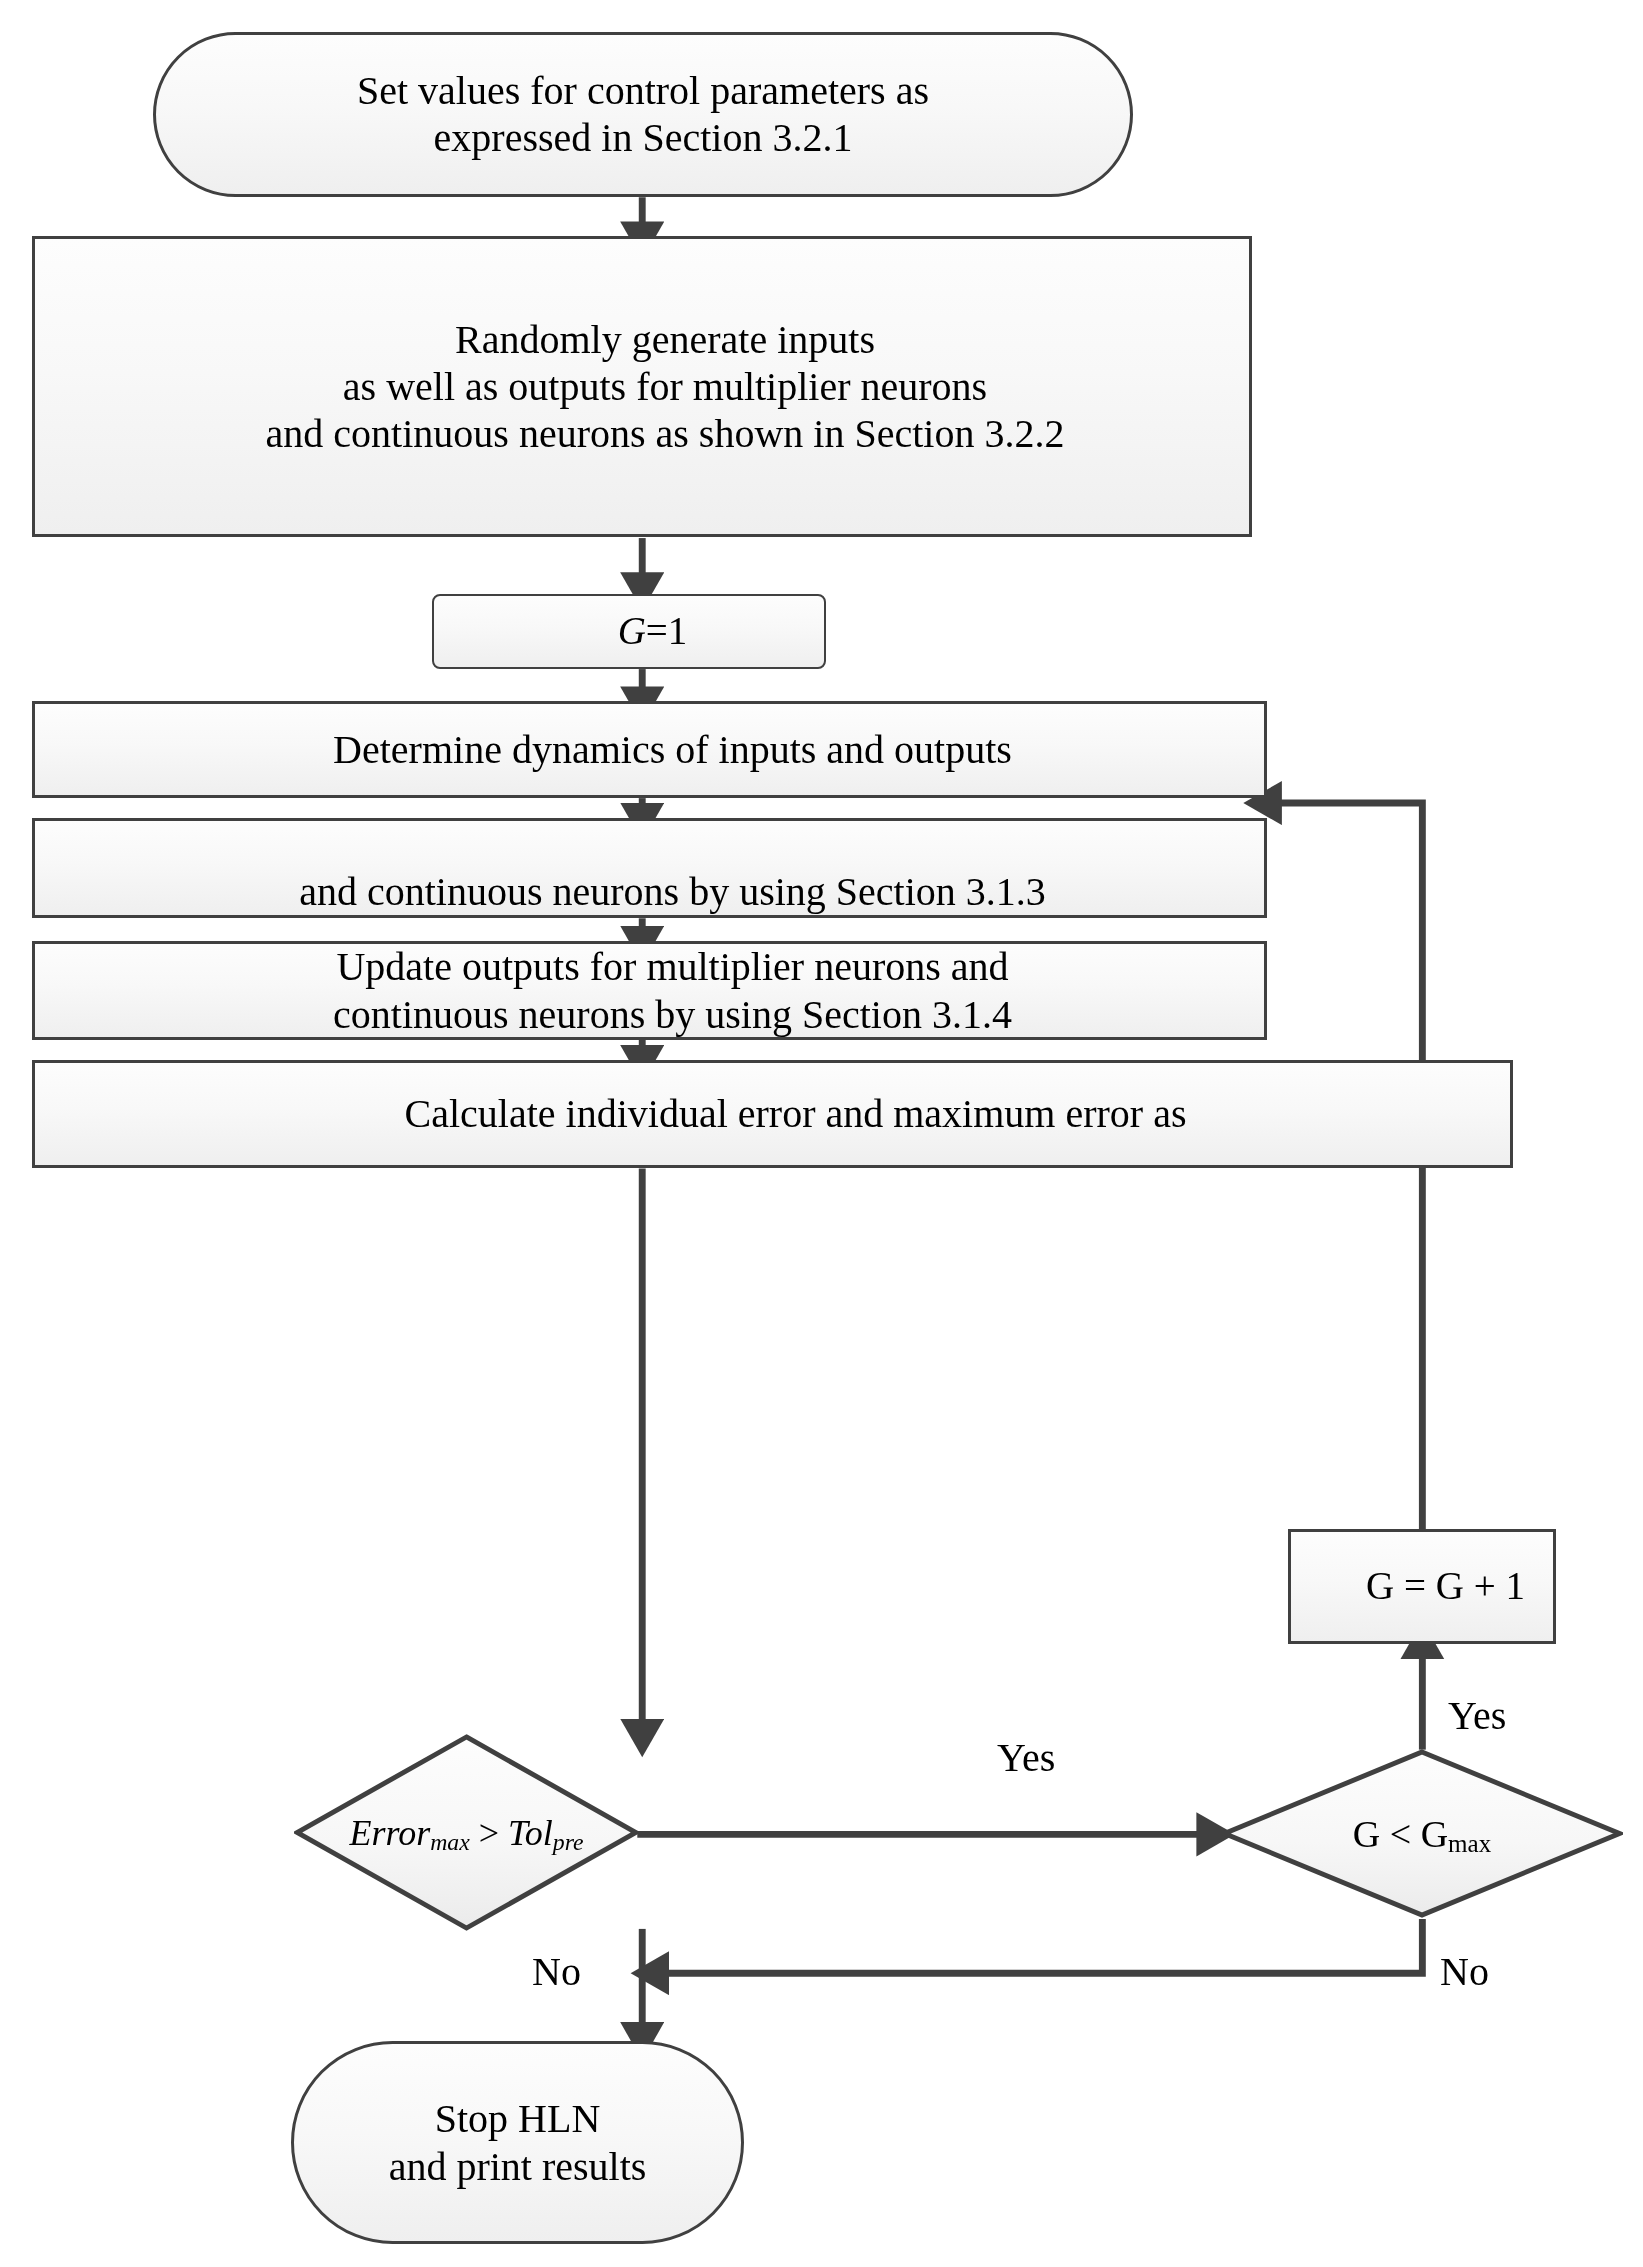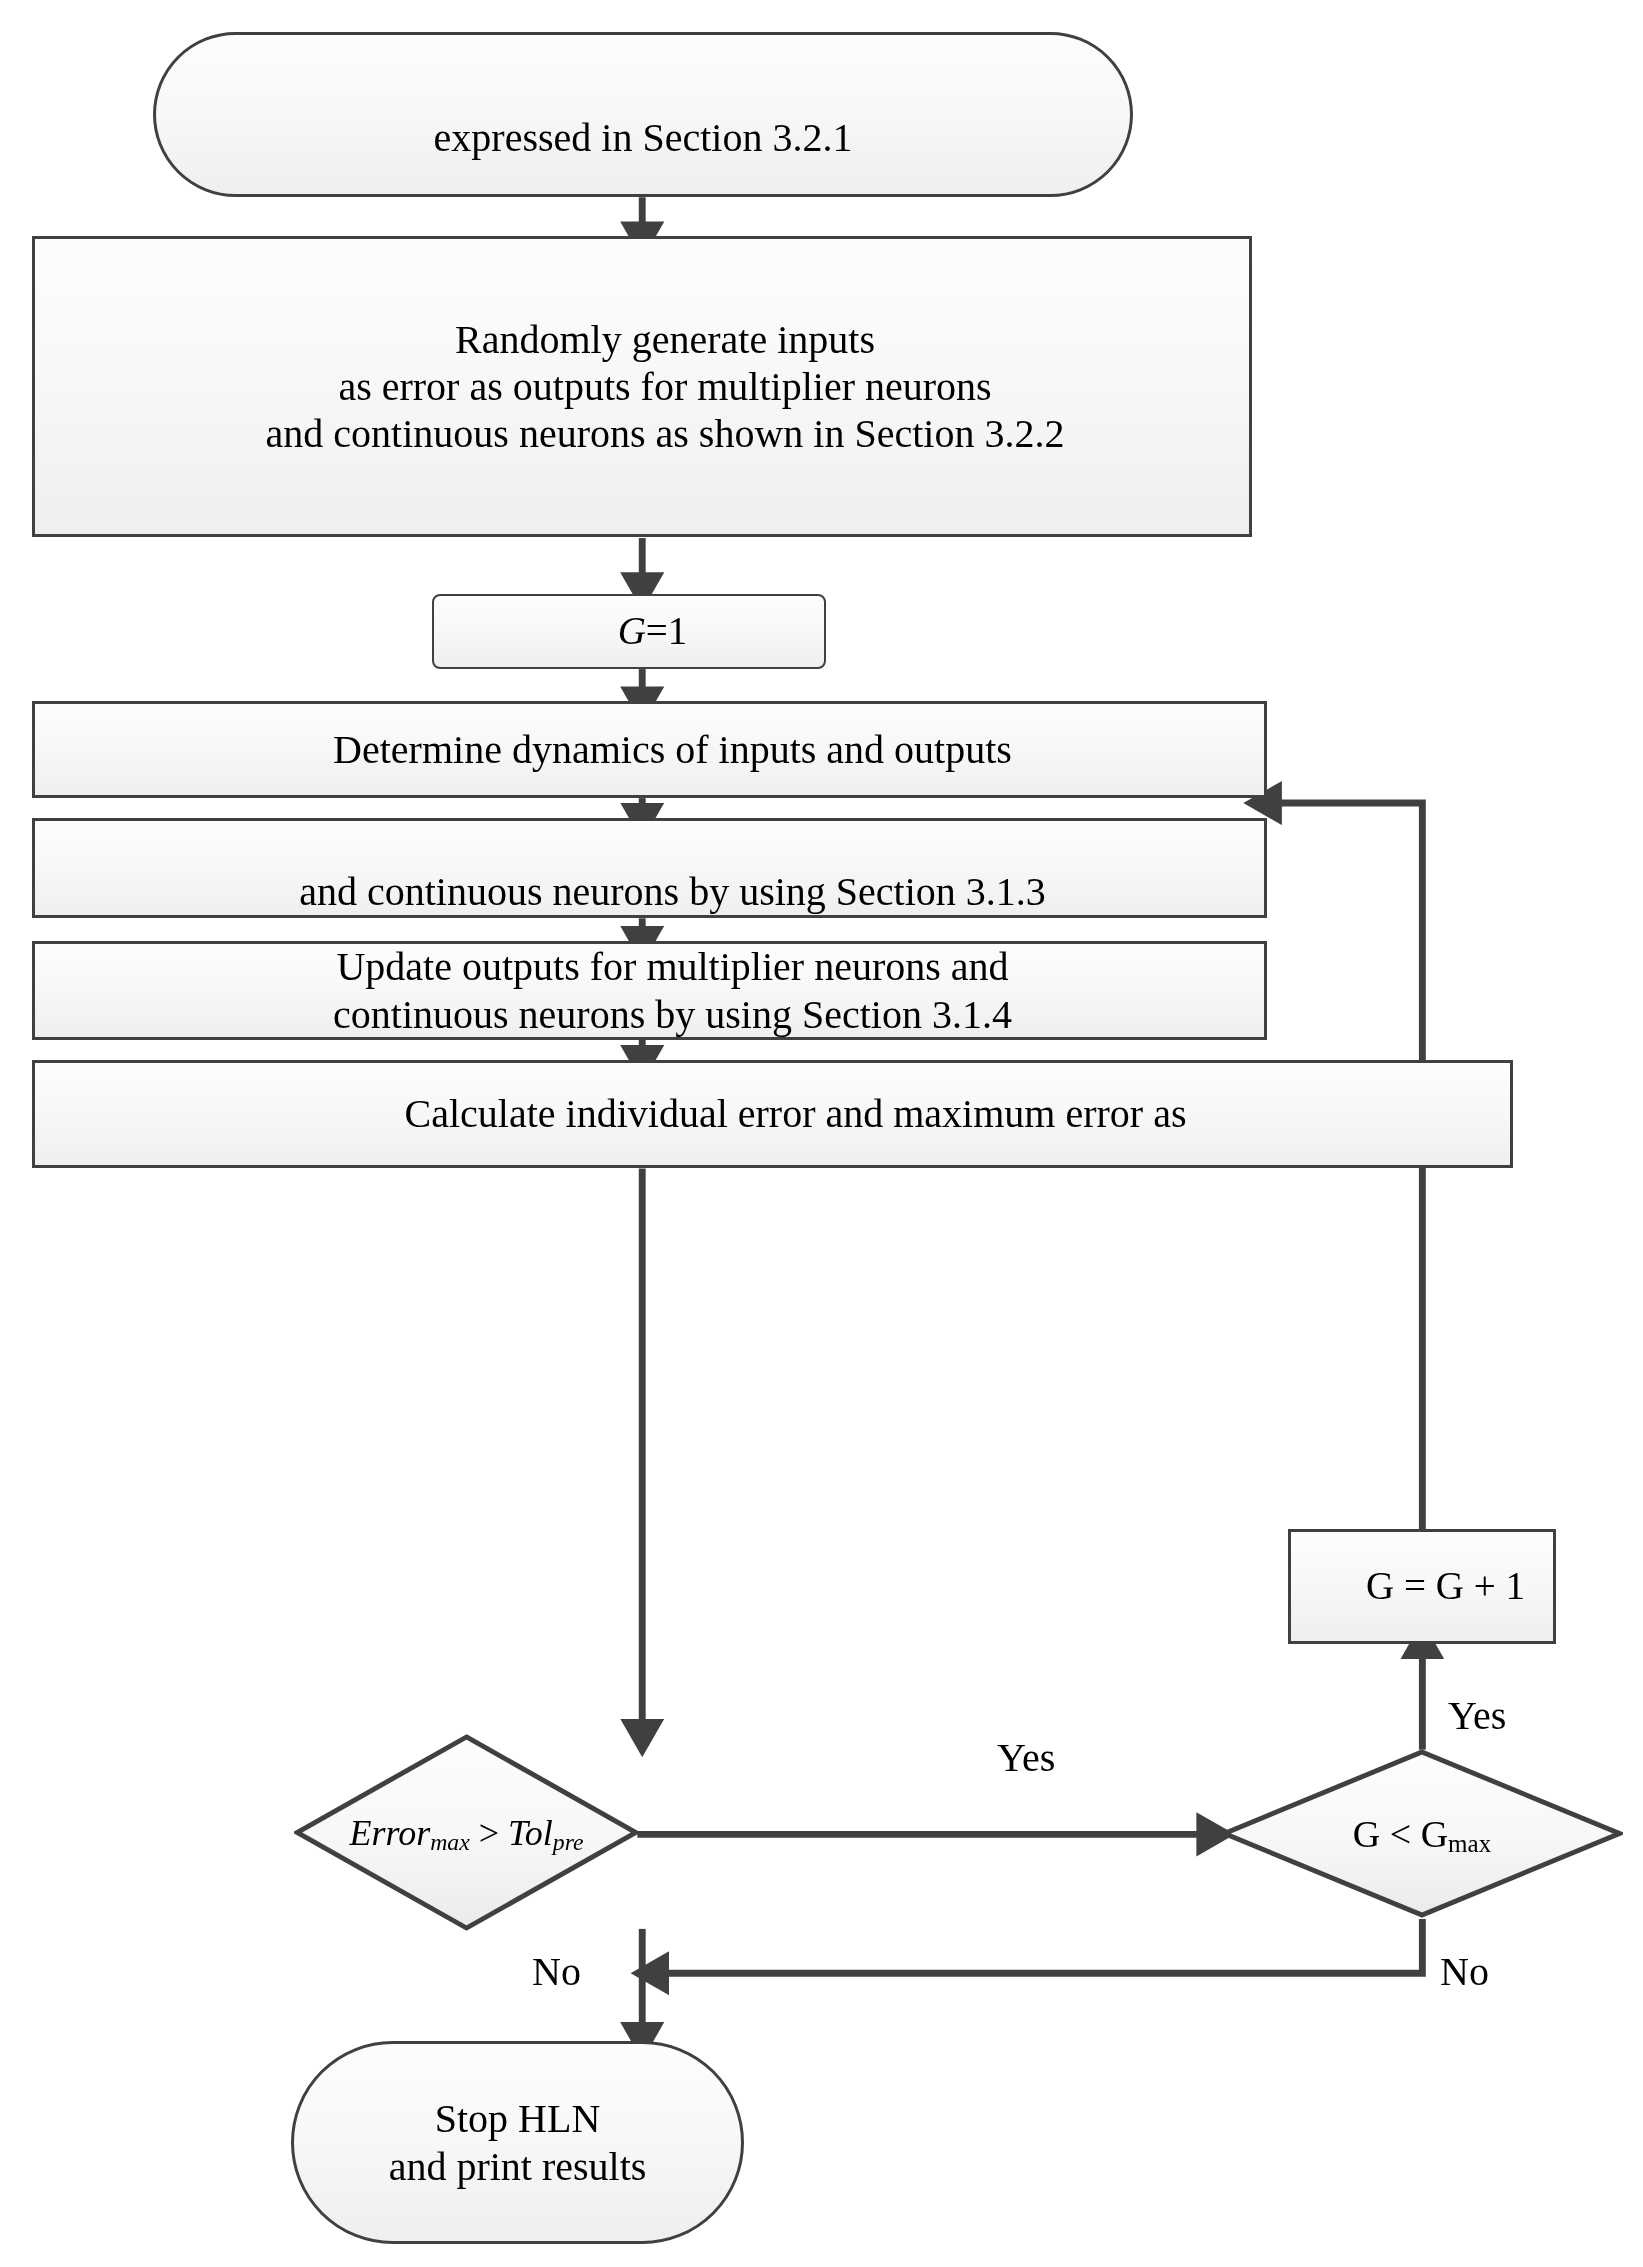--- a/index.html
+++ b/index.html
@@ -90,29 +90,29 @@
       <path d="M1444,1552 L1444,815 L1286,815"></path>
 
       <path d="M1444,1948 L1444,2003 L664,2003"></path>
 
       <path d="M652,1958 L652,2068"></path>
     </g>
   </svg>
 
   <div class="node stadium" style="left:153px; top:31.5px; width:980px; height:165px; font-size:40px;">
     <div>
-      <br>
+      <span>Set values for control parameters as</span><br>
       <span>expressed in Section 3.2.1</span>
     </div>
   </div>
 
   <div class="node rect" style="left:31.5px; top:236px; width:1220px; height:301px; font-size:40px;">
     <div>
       <span>Randomly generate inputs</span><br>
-      <span>as error as outputs for multiplier neurons</span><br>
+      <span>as well as outputs for multiplier neurons</span><br>
       <span>and continuous neurons as shown in Section 3.2.2</span>
     </div>
   </div>
 
   <div class="node rect" style="left:432px; top:594px; width:394px; height:75px; font-size:39px; border-width:2px;border-radius:8px;">
     <div>
       <span class="ital">G</span><span>=1</span>
     </div>
   </div>
 

